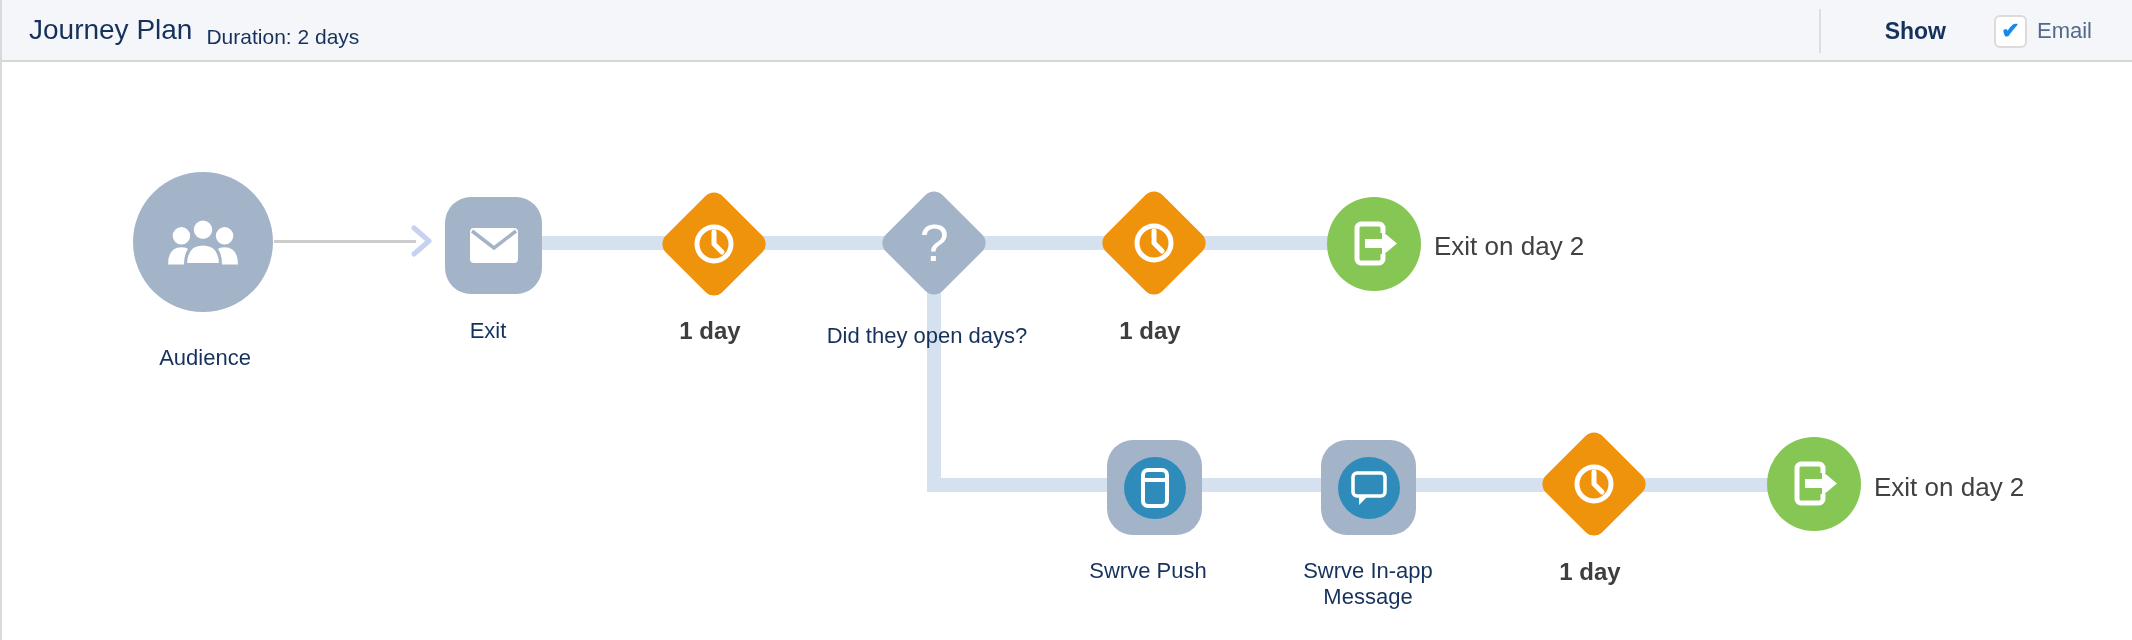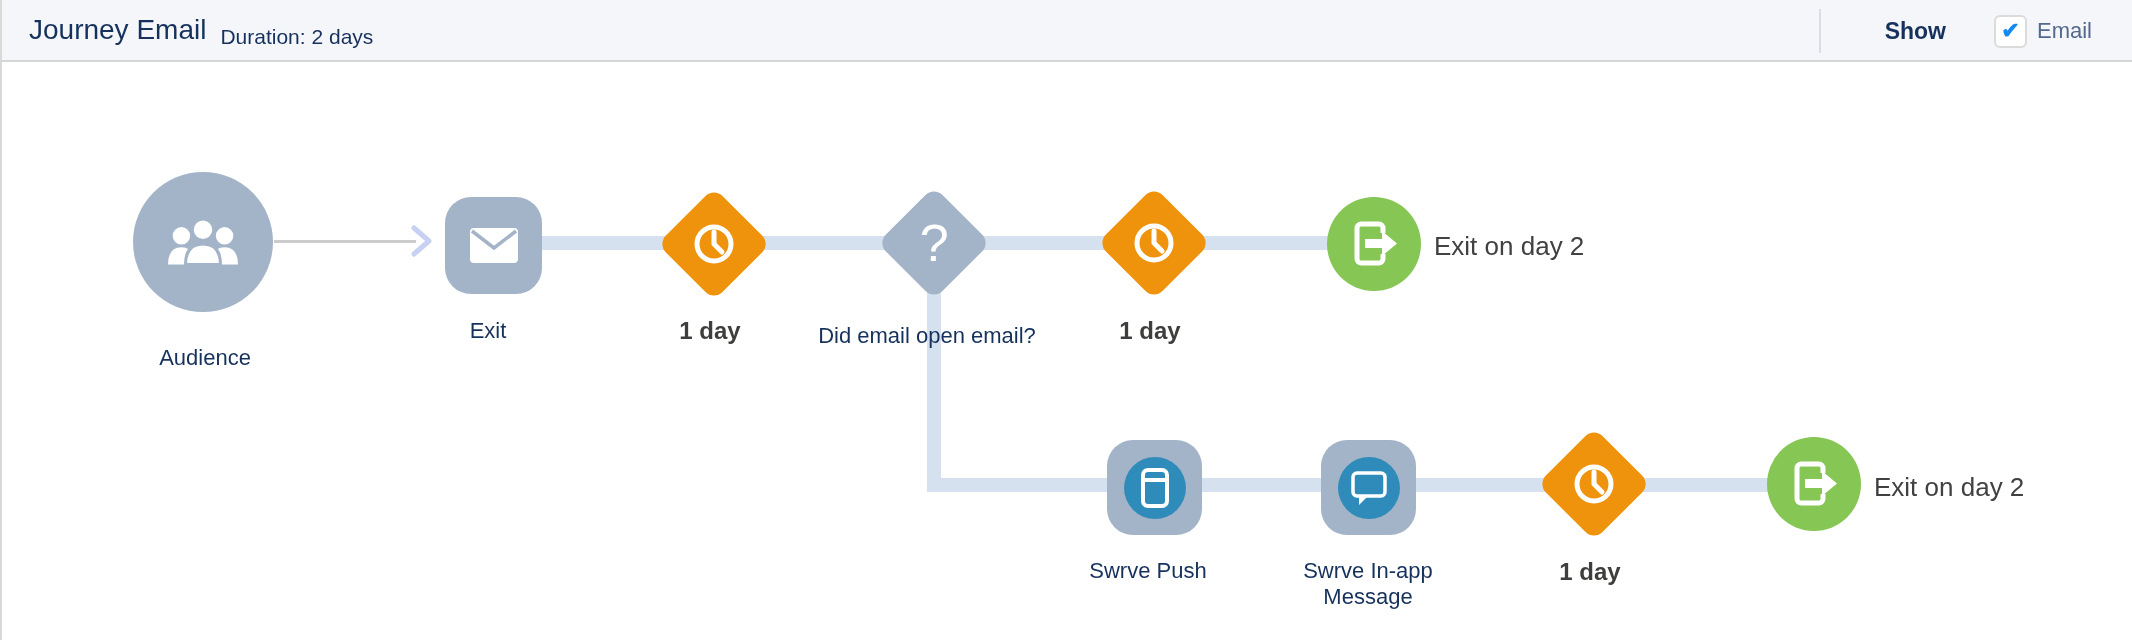--- a/index.html
+++ b/index.html
@@ -52,21 +52,21 @@
     position:absolute;z-index:3;color:#414141;font-size:26px;font-weight:normal;
     white-space:nowrap;text-align:left;
   }
 </style>
 </head>
 <body>
 
 <div class="app">
 
   <div class="header">
-    <div class="title">Journey Email</div>
+    <div class="title">Journey Plan</div>
     <div class="duration">Duration: 2 days</div>
     <div class="header-right">
       <div class="header-divider"></div>
       <div class="show-label">Show</div>
       <div class="checkbox">
         <span class="check">✔</span>
       </div>
       <div class="labels-label">Email</div>
     </div>
   </div>
@@ -162,21 +162,21 @@
       <svg width="48" height="48" viewBox="0 0 48 48">
         <rect x="7" y="4" width="26" height="39" rx="4" fill="none" stroke="#ffffff" stroke-width="5"></rect>
         <rect x="28" y="13" width="10" height="21" fill="#86c654"></rect>
         <path d="M15,19 h17 v-8 l15,12.5 l-15,12.5 v-8 h-17 z" fill="#ffffff"></path>
       </svg>
     </div>
 
     <div class="node-label" style="left:63px;top:283px;width:280px;">Audience</div>
     <div class="node-label" style="left:346px;top:256px;width:280px;">Exit</div>
     <div class="node-label wait-label" style="left:568px;top:255px;width:280px;">1 day</div>
-    <div class="node-label" style="left:805px;top:261px;width:240px;">Did email open email?</div>
+    <div class="node-label" style="left:805px;top:261px;width:240px;">Did they open days?</div>
     <div class="node-label wait-label" style="left:1008px;top:255px;width:280px;">1 day</div>
     <div class="exit-label" style="left:1432px;top:169px;">Exit on day 2</div>
     <div class="node-label" style="left:1266px;top:496px;width:200px;">Swrve In-app Message</div>
     <div class="node-label" style="left:1006px;top:496px;width:280px;">Swrve Push</div>
     <div class="node-label wait-label" style="left:1448px;top:496px;width:280px;">1 day</div>
     <div class="exit-label" style="left:1872px;top:410px;">Exit on day 2</div>
 
   </div>
 </div>
 

